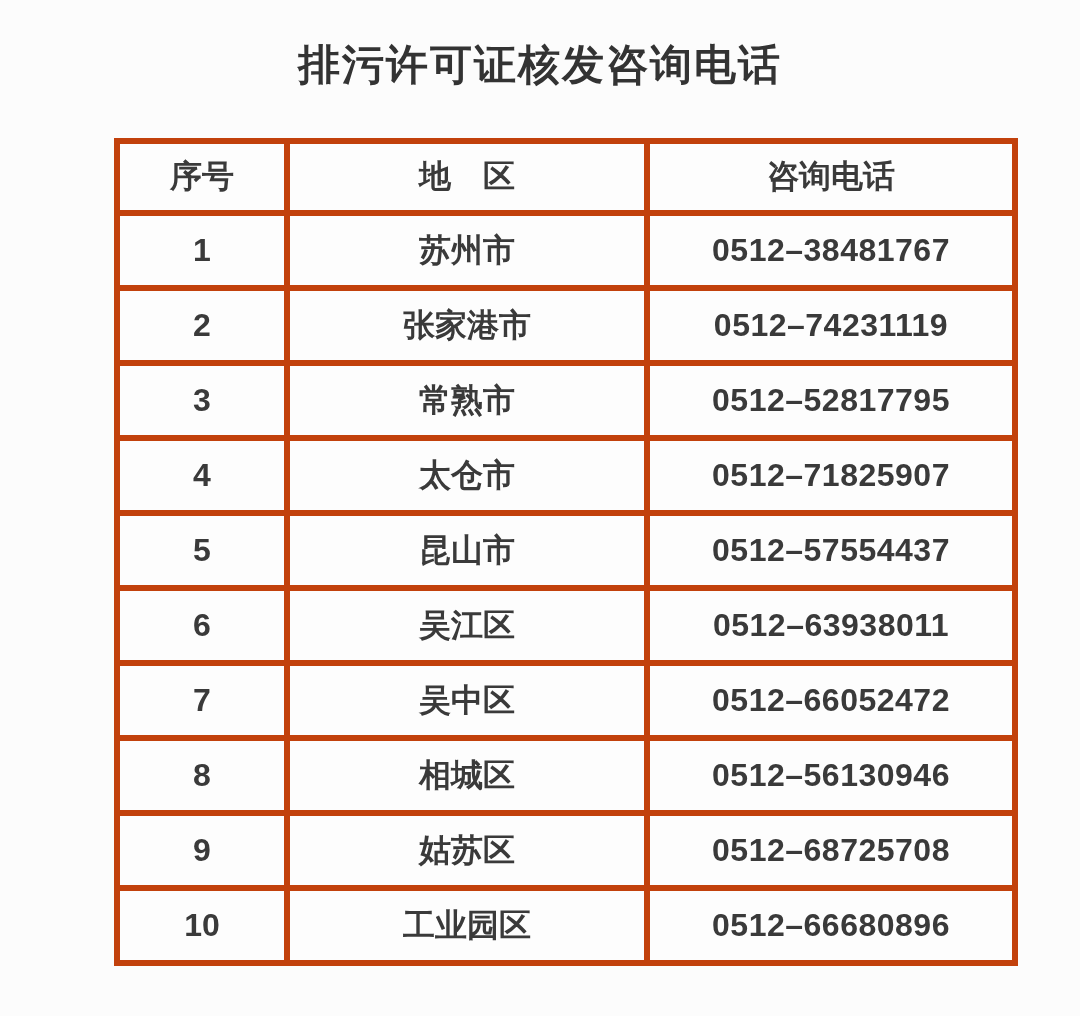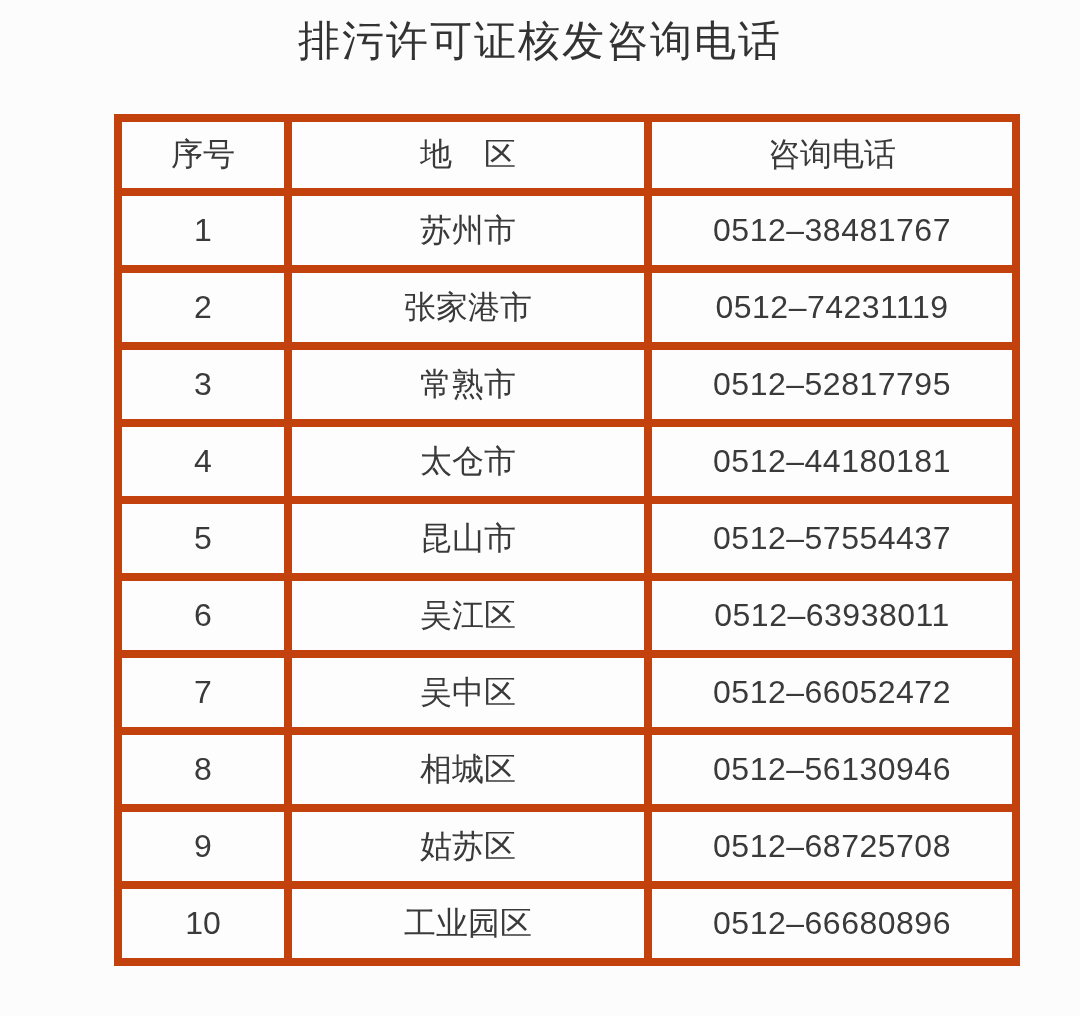--- a/index.html
+++ b/index.html
@@ -12,42 +12,42 @@
     font-family: "Liberation Sans", "DejaVu Sans", sans-serif;
     color: #3a3a3a;
   }
   .page {
     width: 1080px;
     height: 1016px;
     box-sizing: border-box;
   }
   h1.title {
     margin: 0;
-    padding-top: 16px;
+    padding-top: 40px;
     text-align: center;
     font-size: 42px;
     line-height: 1.2;
-    font-weight: normal;
+    font-weight: bold;
     letter-spacing: 2px;
     color: #333333;
   }
   table.phone-table {
     border-collapse: collapse;
     table-layout: fixed;
     margin: 48px 0 0 114px;
     width: 850px;
     background: #fdfdfd;
   }
   .phone-table th,
   .phone-table td {
-    border: 8px solid #c2410c;
+    border: 6px solid #c2410c;
     text-align: center;
     vertical-align: middle;
     font-size: 32px;
-    font-weight: 400;
+    font-weight: 700;
     color: #3a3a3a;
     padding: 0;
     overflow: hidden;
     white-space: nowrap;
   }
   .phone-table th { height: 66px; }
   .phone-table td { height: 69px; }
   .col-seq    { width: 170px; }
   .col-region { width: 360px; }
   .col-phone  { width: 368px; }
@@ -84,21 +84,21 @@
         <td class="phone-cell">0512–74231119</td>
       </tr>
       <tr>
         <td>3</td>
         <td>常熟市</td>
         <td class="phone-cell">0512–52817795</td>
       </tr>
       <tr>
         <td>4</td>
         <td>太仓市</td>
-        <td class="phone-cell">0512–44180181</td>
+        <td class="phone-cell">0512–71825907</td>
       </tr>
       <tr>
         <td>5</td>
         <td>昆山市</td>
         <td class="phone-cell">0512–57554437</td>
       </tr>
       <tr>
         <td>6</td>
         <td>吴江区</td>
         <td class="phone-cell">0512–63938011</td>

